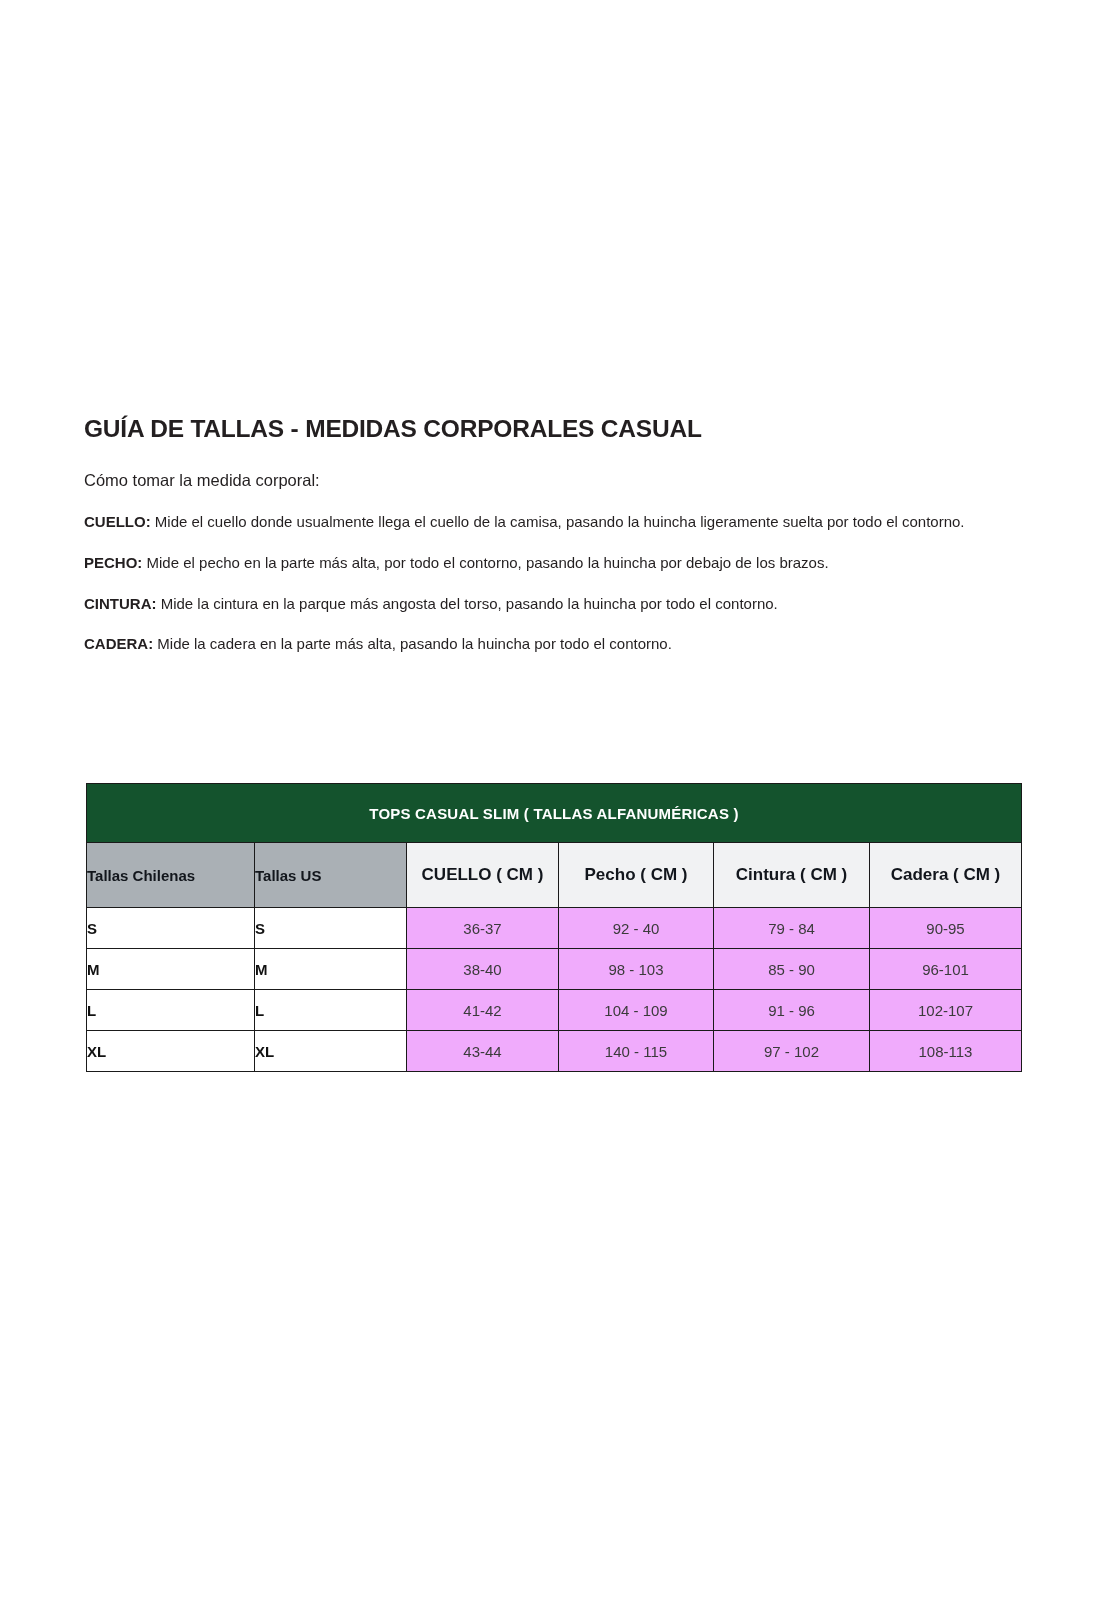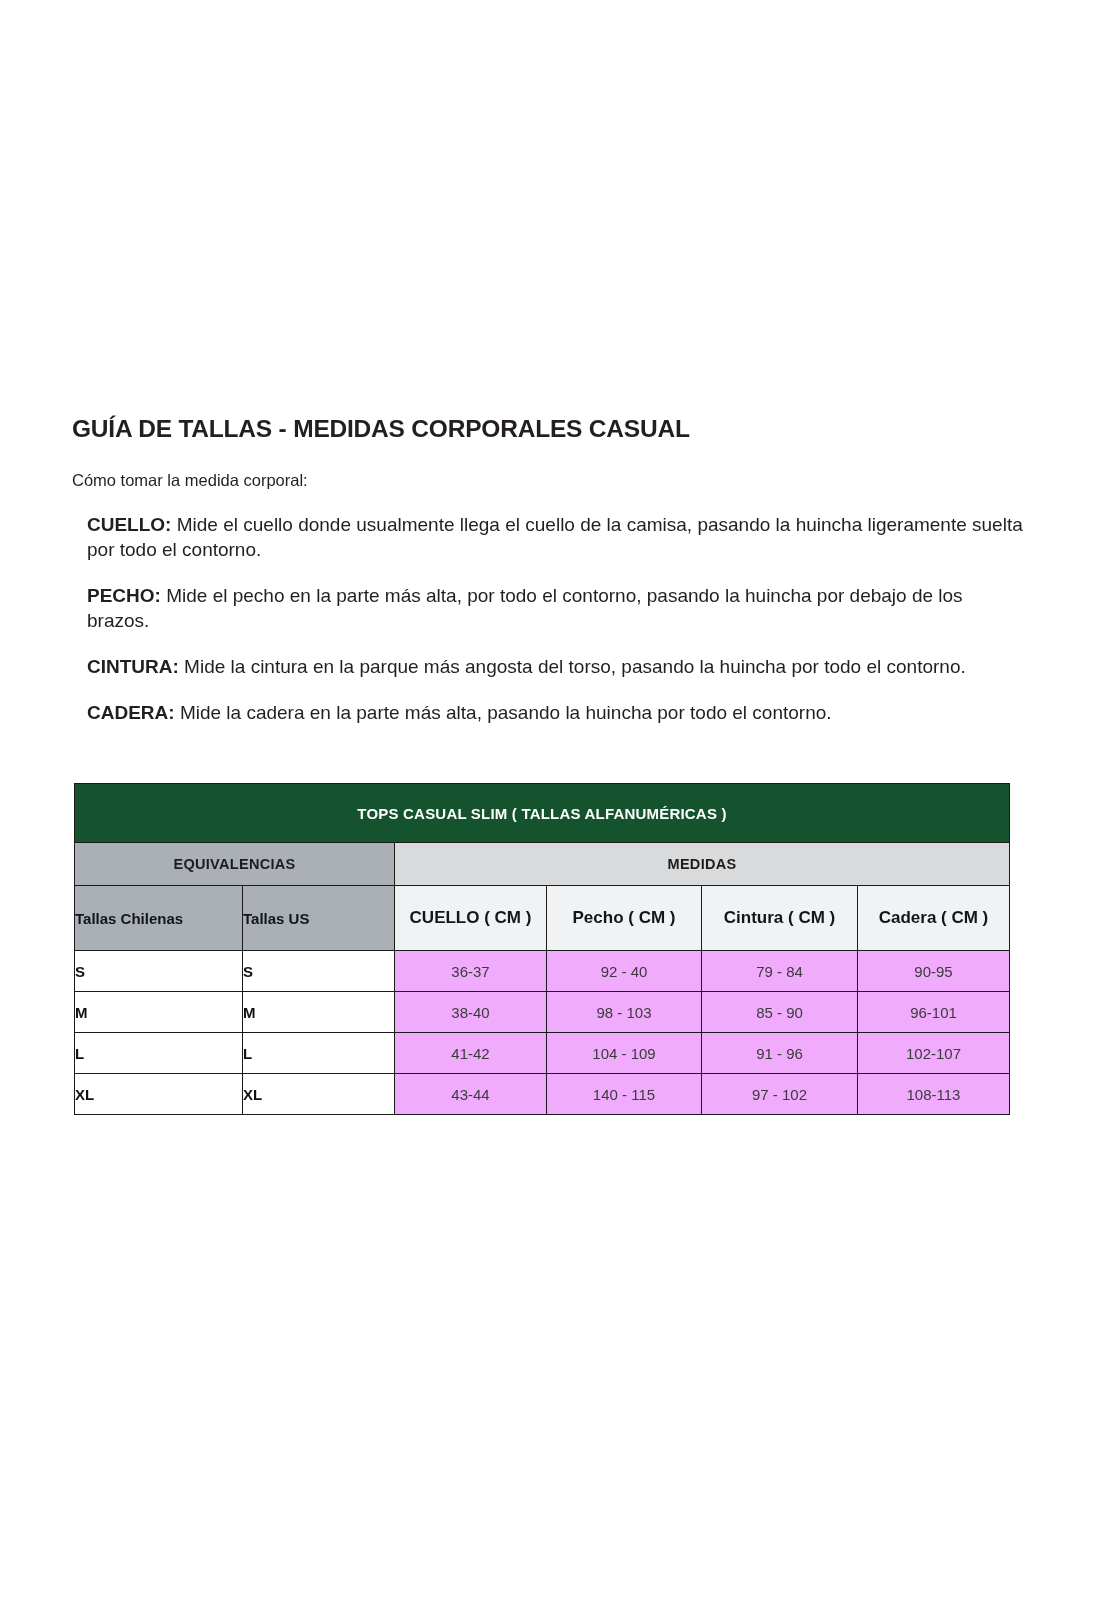--- a/index.html
+++ b/index.html
@@ -10,21 +10,21 @@
   body {
     width: 1104px;
     height: 1600px;
     font-family: "Liberation Sans", sans-serif;
     color: #231f20;
     position: relative;
     overflow: hidden;
   }
   .page {
     position: absolute;
-    left: 4px; top: 0;
+    left: 16px; top: 0;
     width: 1028px;
     height: 1600px;
   }
   .content {
     position: absolute;
     left: 68px;
     top: 415px;
     width: 952px;
   }
   h1.title {
@@ -34,22 +34,22 @@
     margin: 0 0 28px 0;
     color: #231f20;
     font-family: "Liberation Sans", sans-serif;
   }
   .intro {
     font-size: 16.5px;
     margin: 0 0 22px 0;
     color: #231f20;
   }
   .def {
-    font-size: 19px;
-    margin: 0 0 21px 15px;
+    font-size: 15px;
+    margin: 0 0 21px 0;
     line-height: 1.32;
     color: #231f20;
   }
   .def .lbl {
     font-weight: bold;
   }
   .def.indent-wrap {
     padding-left: 0;
   }
 
@@ -175,24 +175,20 @@
           <col class="w-col3">
         <col class="w-col4">
           <col class="w-col5">
           <col class="w-col6">
       </colgroup>
       <tbody>
         <tr>
           <td class="band-title" colspan="6">TOPS CASUAL SLIM ( TALLAS ALFANUMÉRICAS )</td>
         </tr>
         <tr>
-          <td class="band-equiv" colspan="2">EQUIVALENCIAS</td>
-          <td class="band-med" colspan="4">MEDIDAS</td>
-        </tr>
-        <tr>
           <td class="hdr-dark">Tallas Chilenas</td>
           <td class="hdr-dark">Tallas US</td>
           <td class="hdr-light">CUELLO ( CM )</td>
           <td class="hdr-light">Pecho ( CM )</td>
           <td class="hdr-light">Cintura ( CM )</td>
           <td class="hdr-light">Cadera ( CM )</td>
         </tr>
 
         <tr>
           <td class="cell-left">S</td>

